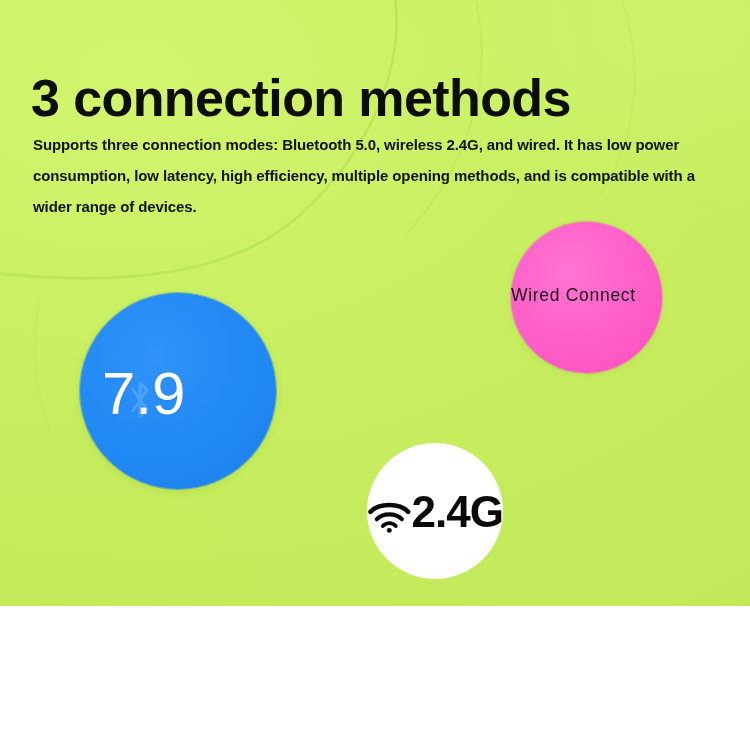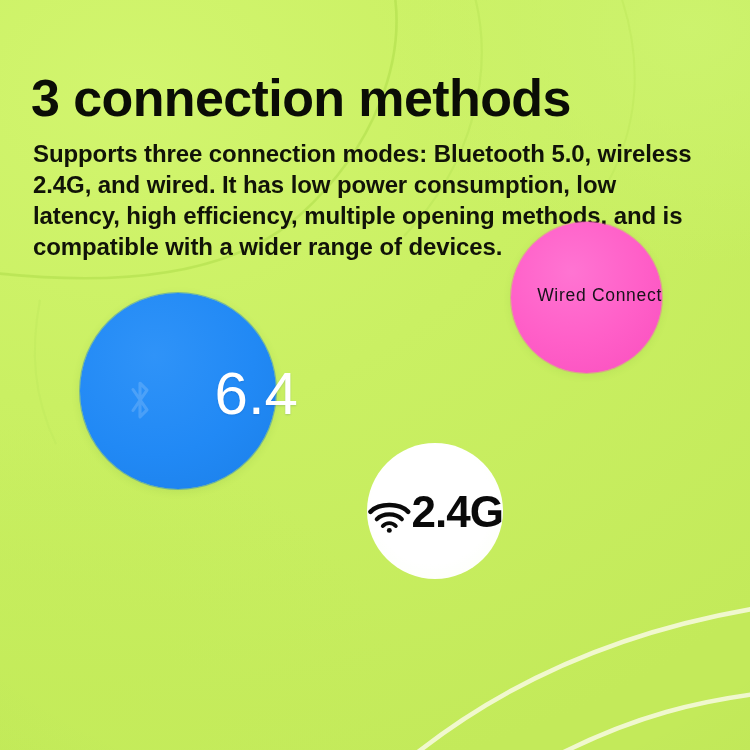--- a/index.html
+++ b/index.html
@@ -3,21 +3,21 @@
 <meta charset="utf-8">
 <style>
   html, body {
     margin: 0;
     padding: 0;
     background: #ffffff;
   }
   #stage {
     position: relative;
     width: 750px;
-    height: 750px;
+    height: 606px;
     overflow: hidden;
     font-family: "Liberation Sans", sans-serif;
     background: #eab308;
   }
 
   
   .bg-base {
     position: absolute;
     inset: 0;
     background:
@@ -61,34 +61,34 @@
     font-weight: 700;
     letter-spacing: -0.6px;
     color: #0b0d06;
     white-space: nowrap;
   }
   .body-copy {
     position: absolute;
     left: 33px;
     top: 114px;
     width: 666px;
-    font-size: 24px;
+    font-size: 15px;
     line-height: 31px;
     font-weight: 600;
     letter-spacing: -0.1px;
     color: #111308;
   }
 
   
   .circle {
     position: absolute;
     border-radius: 50%;
     display: flex;
     align-items: center;
-    justify-content: flex-end;
+    justify-content: flex-start;
   }
 
   .circle-bt {
     left: 80px;
     top: 293px;
     width: 196px;
     height: 196px;
     background: radial-gradient(circle at 38% 32%, #2f93f8 0%, #2189f5 55%, #1b7fe8 100%);
     box-shadow: 0 0 0 1px rgba(22,120,215,0.45), 0 2px 10px rgba(30,90,30,0.10);
   }
@@ -174,21 +174,21 @@
   <div class="bg-vign"></div>
 
   <h1 class="title">3 connection methods</h1>
 
   <p class="body-copy">Supports three connection modes: Bluetooth 5.0, wireless 2.4G, and wired. It has low power consumption, low latency, high efficiency, multiple opening methods, and is compatible with a wider range of devices.</p>
 
   <div class="circle circle-bt">
     <svg class="bt-ghost" viewBox="0 0 24 30">
       <path d="M7 7.5 L17 22 L12 27 L12 3 L17 8 L7 22.5" fill="none" stroke="#ffffff" stroke-width="2.2" stroke-linecap="round" stroke-linejoin="round"></path>
     </svg>
-    <span class="bt-label">6.4</span>
+    <span class="bt-label">7.9</span>
   </div>
 
   <div class="circle circle-wired">
     <span class="wired-label">Wired  Connect</span>
   </div>
 
   <div class="circle circle-24g">
     <svg class="wifi-icon" viewBox="0 0 52 38">
       <path d="M4 13 C 14 2.5, 38 2.5, 48 13" fill="none" stroke="#0a0a0a" stroke-width="5.2" stroke-linecap="round"></path>
       <path d="M11.5 21.5 C 18.5 14, 33.5 14, 40.5 21.5" fill="none" stroke="#0a0a0a" stroke-width="5.0" stroke-linecap="round"></path>

